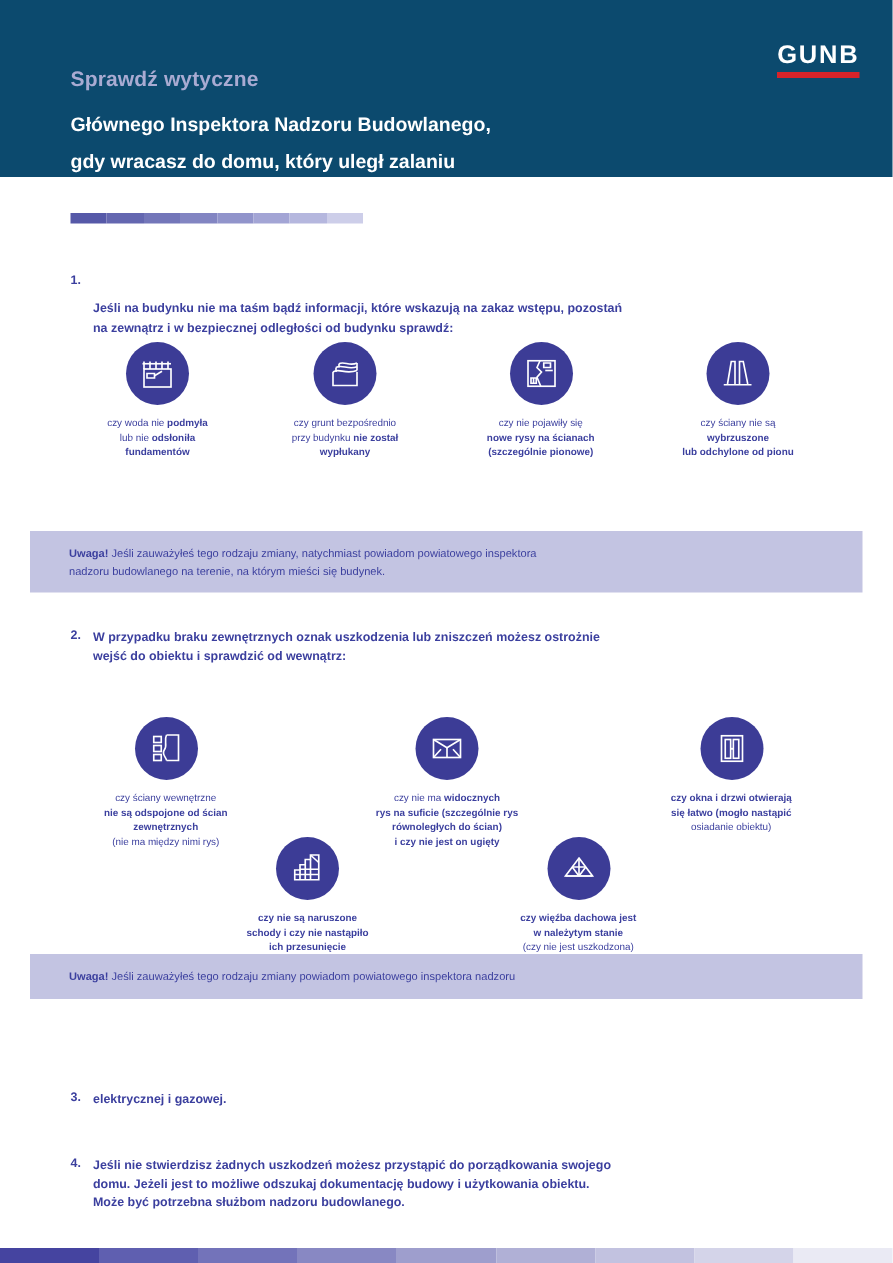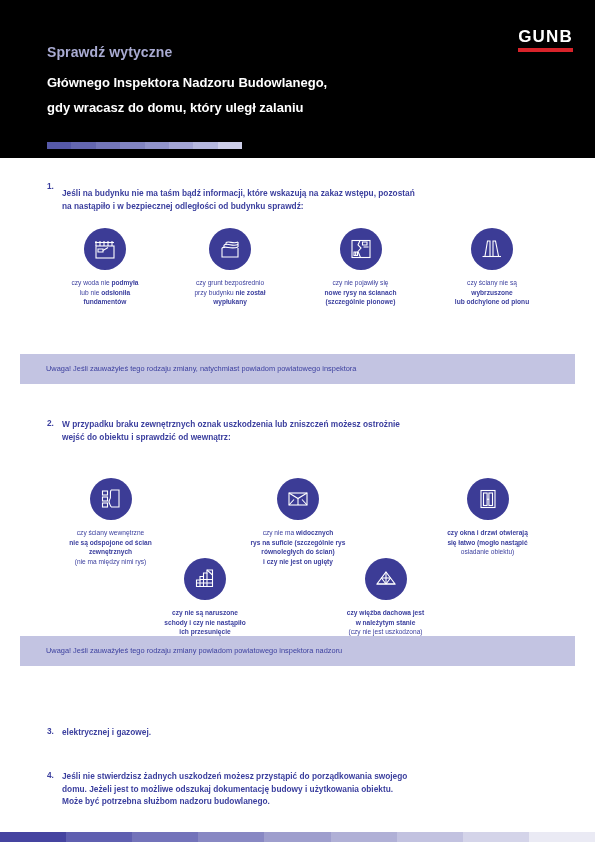--- a/index.html
+++ b/index.html
@@ -20,22 +20,22 @@
     height: 842px;
     position: relative;
     background: #ffffff;
   }
 
   
   .header {
     position: absolute;
     left: 0; top: 0;
     width: 595px;
-    height: 158px;
-    background: #000000;
+    height: 118px;
+    background: #0c4a6e;
   }
   .logo {
     position: absolute;
     right: 22px;
     top: 28px;
     text-align: center;
   }
   .logo-text {
     font-size: 17px;
     font-weight: bold;
@@ -125,21 +125,21 @@
     position: absolute;
     left: 20px;
     width: 555px;
     background: #c3c4e2;
     color: #3b3f9e;
     font-size: 7.4px;
     line-height: 11.5px;
     box-sizing: border-box;
     padding: 9px 26px 9px 26px;
   }
-  .note b { font-weight: normal; }
+  .note b { font-weight: bold; }
 
   .footer-bar {
     position: absolute;
     left: 0;
     bottom: 0;
     width: 595px;
     height: 10px;
     display: flex;
   }
   .footer-bar span { flex: 1 1 auto; height: 100%; }
@@ -169,23 +169,23 @@
       <span style="background:#7376b9"></span>
       <span style="background:#8285c2"></span>
       <span style="background:#9194cb"></span>
       <span style="background:#a3a5d5"></span>
       <span style="background:#b5b7de"></span>
       <span style="background:#cdcee9"></span>
     </div>
   </div>
 
   <div class="num" style="left:47px; top:181px;">1.</div>
-  <div class="section-text" style="left:62px; top:187px; width:512px;">
+  <div class="section-text" style="left:62px; top:199px; width:512px;">
     <div>Jeśli na budynku nie ma taśm bądź informacji, które wskazują na zakaz wstępu, pozostań</div>
-    <div>na nastąpiło i w bezpiecznej odległości od budynku sprawdź:</div>
+    <div>na zewnątrz i w bezpiecznej odległości od budynku sprawdź:</div>
   </div>
 
   <div class="icon-item" style="left:45px; top:228px; width:120px;">
     <div class="icon-circle">
       <svg width="26" height="26" viewBox="0 0 26 26" fill="none" stroke="#ffffff" stroke-width="1.1">
         <rect x="4" y="10" width="18" height="12"></rect>
         <path d="M4 10 L4 5 M8 10 L8 5 M12 10 L12 5 M16 10 L16 5 M20 10 L20 5"></path>
         <path d="M3 6.5 L22 6.5"></path>
         <path d="M6 13 L11 13 L11 16 L6 16 Z"></path>
         <path d="M11 14.5 L16 11.5"></path>
@@ -245,20 +245,21 @@
     </div>
     <div class="cap">
       <div><span>czy ściany nie są</span></div>
       <div><b>wybrzuszone</b></div>
       <div><b>lub odchylone od pionu</b></div>
     </div>
   </div>
 
   <div class="note" style="top:354px;">
     <div><b>Uwaga!</b><span> Jeśli zauważyłeś tego rodzaju zmiany, natychmiast powiadom powiatowego inspektora</span></div>
+    <div>nadzoru budowlanego na terenie, na którym mieści się budynek.</div>
   </div>
 
   <div class="num" style="left:47px; top:418px;">2.</div>
   <div class="section-text" style="left:62px; top:418px; width:512px;">
     <div>W przypadku braku zewnętrznych oznak uszkodzenia lub zniszczeń możesz ostrożnie</div>
     <div>wejść do obiektu i sprawdzić od wewnątrz:</div>
   </div>
 
   <div class="icon-item" style="left:48px; top:478px; width:125px;">
     <div class="icon-circle">

